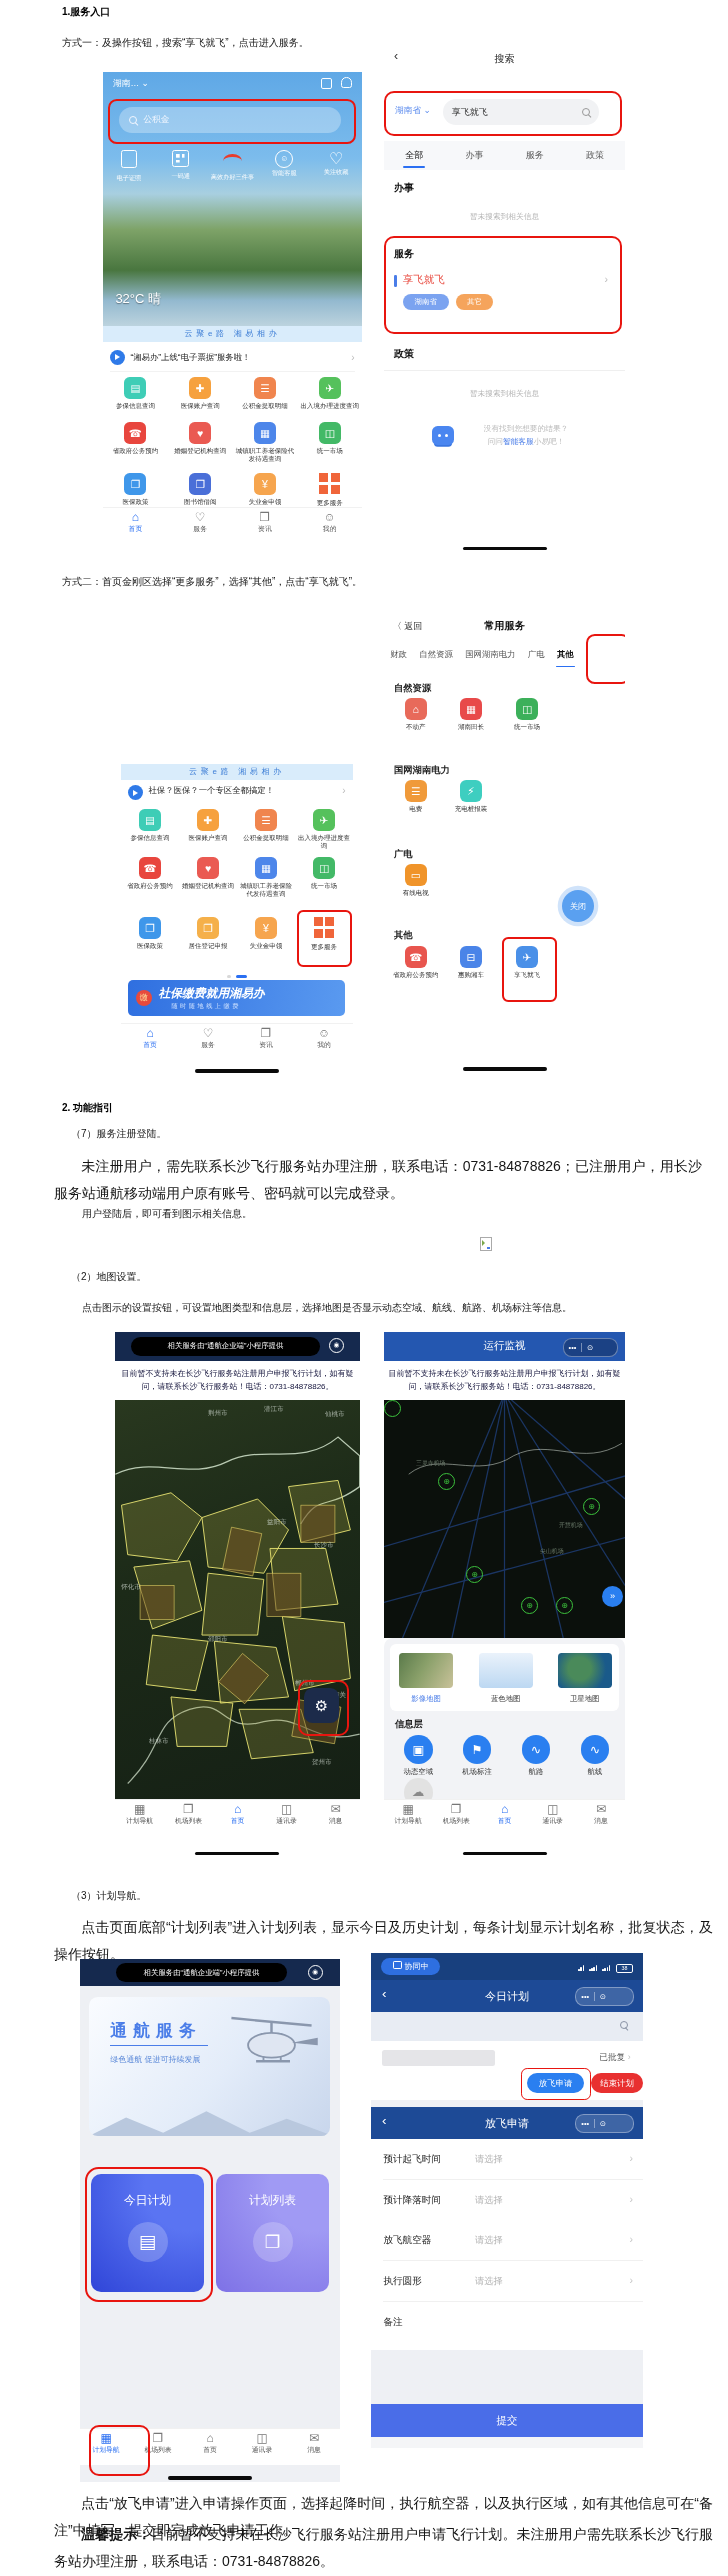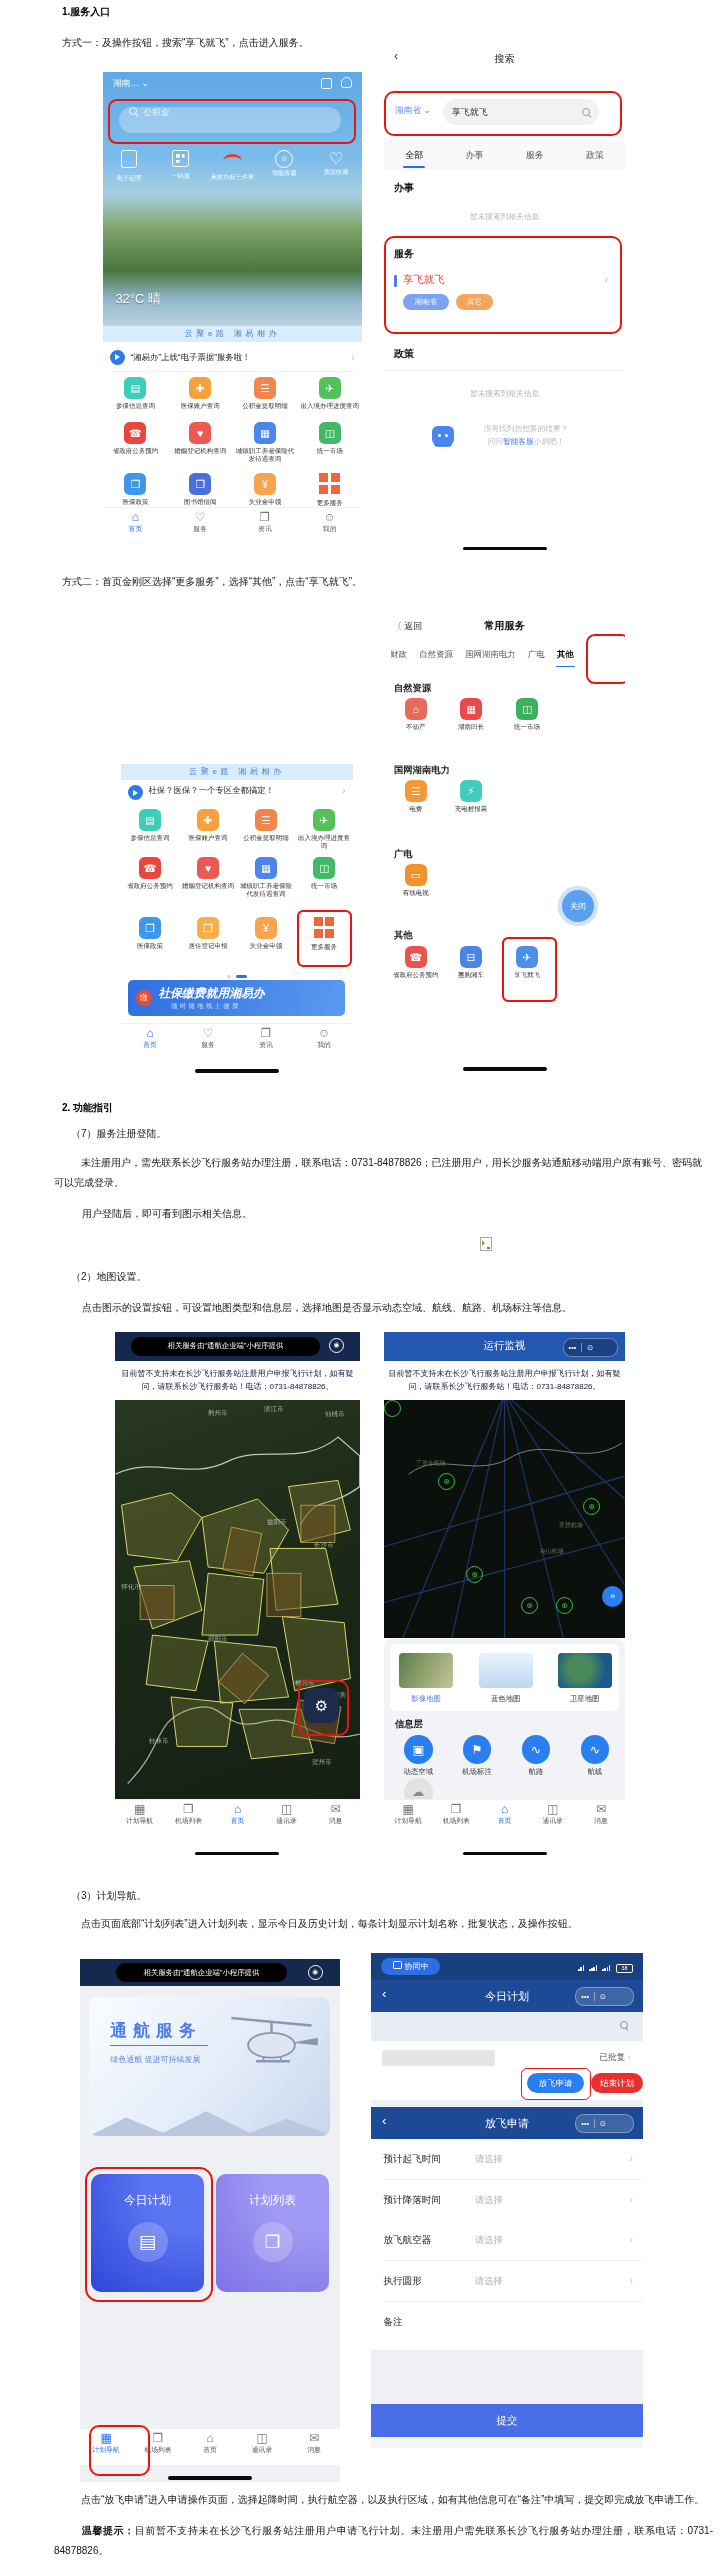--- a/index.html
+++ b/index.html
@@ -1,21 +1,21 @@
 <!DOCTYPE html>
 <html style="font-size:10px"><head>
 <meta charset="utf-8">
 <style>
   html,body{margin:0;padding:0;background:#fff}
   .page{position:relative;width:728px;height:2576px;background:#fff;overflow:hidden;
         font-family:"Liberation Sans","DejaVu Sans",sans-serif;color:#111}
   .abs{position:absolute}
   .doc-h{position:absolute;font-weight:bold;font-size:10px;color:#000}
   .doc-p{position:absolute;font-size:10px;color:#151515}
-  .doc-block{position:absolute;font-size:10px;line-height:1.95;text-align:justify;color:#151515}
+  .doc-block{position:absolute;font-size:14px;line-height:1.95;text-align:justify;color:#151515}
   .doc-block .ind{display:inline-block;width:27px}
   .phone{position:absolute;background:#fff;overflow:hidden}
   .redbox{position:absolute;border:2.5px solid #e8150f;border-radius:6.2px;pointer-events:none;z-index:9}
   .homebar{position:absolute;height:3.7px;background:#0a0a0a;border-radius:1.9px}
   .nav{position:absolute;left:0;right:0;height:36px;background:#fff;display:flex;border-top:0.6px solid #f1f1f1}
   .nav div{flex:1;text-align:center;font-size:6.8px;color:#555;padding-top:3.1px}
   .nav .ic{display:block;font-size:11.8px;line-height:13px;color:#777}
   .nav .on{color:#2a6ff2}
   .nav .on .ic{color:#2a6ff2}
   .mag{display:inline-block;width:6.2px;height:6.2px;border:1.2px solid currentColor;border-radius:50%;position:relative;vertical-align:middle}
@@ -70,21 +70,21 @@
   <div class="phone" style="left:103px;top:72px;width:259px;height:472px">
     <div class="abs" style="left:0;top:0;width:259px;height:254px;
          background:linear-gradient(180deg,#5fa8e6 0%,#7cbcec 34%,#a8cfe0 48%,#7ea368 62%,#49763f 78%,#93b9cf 90%,#bcd3de 100%)">
       <div class="abs" style="left:10px;top:6.2px;color:#fff;font-size:8.7px">
         <span>湖南…</span> <span>⌄</span>
       </div>
       <div class="abs" style="right:30px;top:6.2px;width:9.3px;height:9.3px;border:1.2px solid #fff;border-radius:1.9px"></div>
       <div class="abs" style="right:10px;top:5px;width:8.7px;height:8.7px;border:1.2px solid #fff;border-radius:50% 50% 2.5px 2.5px"></div>
       <div class="redbox" style="left:5px;top:27px;width:244px;height:41px;border-radius:8.7px"></div>
       <div class="abs" style="left:16px;top:35px;width:222px;height:26px;border-radius:13px;
-           background:rgba(255,255,255,.30);color:#f2f6ff;display:flex;gap:6.2px;padding-left:10px;box-sizing:border-box">
+           background:rgba(255,255,255,.30);color:#f2f6ff;display:flex;align-items:center;gap:6.2px;padding-left:10px;box-sizing:border-box">
         <span class="mag"></span>
         <span style="font-size:8.7px">公积金</span>
       </div>
       <div class="abs" style="left:0;top:78px;width:259px;display:flex;text-align:center;color:#fff">
         <div style="flex:1"><span style="display:inline-block;width:13.6px;height:16px;border:1.2px solid #fff;border-radius:2.5px"></span><div style="font-size:6.2px;margin-top:3.7px;opacity:.95">电子证照</div></div>
         <div style="flex:1"><span style="display:inline-block;width:15px;height:15px;border:1.2px solid #fff;border-radius:2.5px;background:linear-gradient(#fff,#fff) 2.5px 2.5px/3.7px 3.7px no-repeat,linear-gradient(#fff,#fff) 8.7px 2.5px/2.5px 3.7px no-repeat,linear-gradient(#fff,#fff) 2.5px 8.7px/3.7px 2.5px no-repeat"></span><div style="font-size:6.2px;margin-top:2.5px;opacity:.95">一码通</div></div>
         <div style="flex:1"><span style="display:inline-block;width:18.6px;height:11px;border-top:3.1px solid #e83c2c;border-radius:50% 50% 0 0;margin-top:3.7px"></span><div style="font-size:6.2px;margin-top:3.1px;opacity:.95">高效办好三件事</div></div>
         <div style="flex:1"><span style="display:inline-block;width:16px;height:16px;border:1.2px solid #fff;border-radius:50%;font-size:8px;line-height:15px">☺</span><div style="font-size:6.2px;margin-top:1.2px;opacity:.95">智能客服</div></div>
         <div style="flex:1"><span style="font-size:16px;line-height:17.3px">♡</span><div style="font-size:6.2px;margin-top:1.2px;opacity:.95">关注收藏</div></div>
       </div>

